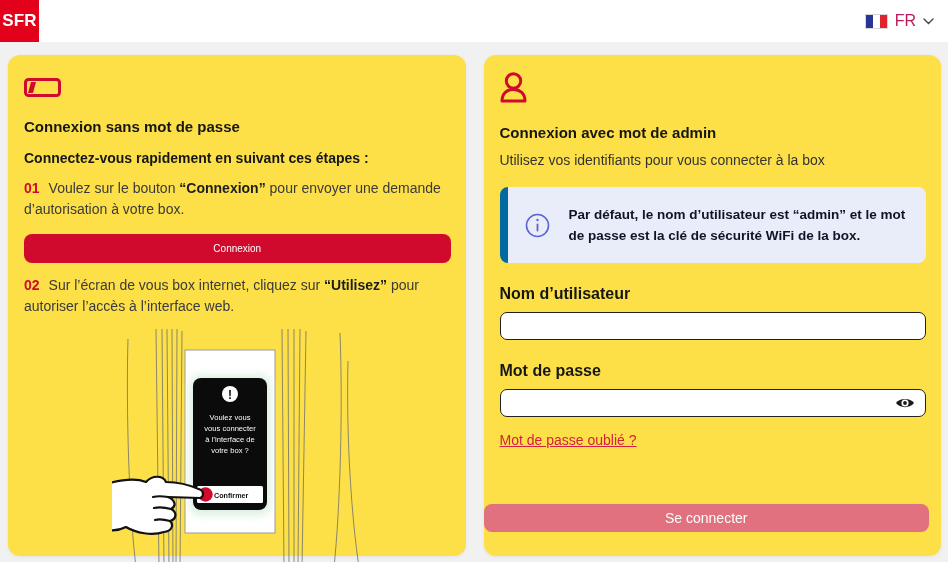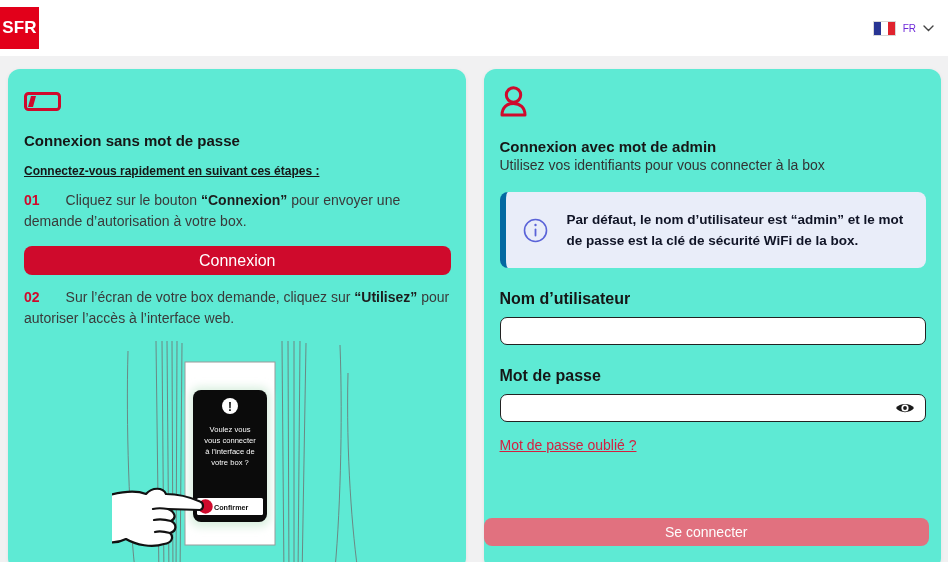--- a/index.html
+++ b/index.html
@@ -1,46 +1,46 @@
 <!DOCTYPE html>
 <html><head>
 <meta charset="utf-8">
 <style>
   * { margin:0; padding:0; box-sizing:border-box; }
   html,body { width:948px; height:562px; overflow:hidden; }
   body { font-family:"Liberation Sans", sans-serif; background:#f1f1f2; color:#222; }
 
   
-  .header { height:56px; background:#fff; display:flex; align-items:center; justify-content:space-between; }
+  .header { height:42px; background:#fff; display:flex; align-items:center; justify-content:space-between; }
   .logo { width:39px; height:42px; background:#e2001a; color:#fff; display:flex; align-items:center; justify-content:center;
           font-weight:bold; font-size:17px; letter-spacing:0.2px; }
   .lang { display:flex; align-items:center; gap:7px; padding-right:14px; cursor:pointer; }
-  .lang-code { font-size:10px; color:#6d28d9; }
+  .lang-code { font-size:16px; color:#be185d; }
 
   
   .main { display:flex; gap:18px; padding:13px 7px 0 8px; }
-  .card { background:#5eead4; border-radius:12px; flex:1; height:501px; position:relative;
+  .card { background:#fde047; border-radius:12px; flex:1; height:501px; position:relative;
           box-shadow:0 1px 4px rgba(0,0,0,0.06); padding:14px 15px 0 16px; }
 
   
   .box-icon { margin-top:9px; display:block; }
   .card-title { font-size:15px; font-weight:bold; color:#161616; margin-top:21px; }
-  .steps-title { font-size:12px; font-weight:bold; color:#161616; margin-top:15px;text-decoration:underline; }
+  .steps-title { font-size:14px; font-weight:bold; color:#161616; margin-top:15px; }
   .step { font-size:14px; color:#3a3a3a; line-height:21px; margin-top:12px; }
-  .step-num { color:#cf0a2c; font-weight:bold; margin-right:26px; }
+  .step-num { color:#cf0a2c; font-weight:bold; margin-right:9px; }
   .step b { color:#1d1d1d; }
   .btn-primary { display:block; width:100%; margin-top:14px; height:29px; background:#cf0a2c; color:#fff;
-                 border:none; border-radius:8px; font-size:16px; font-family:inherit; cursor:pointer; }
+                 border:none; border-radius:8px; font-size:10px; font-family:inherit; cursor:pointer; }
   .illustration-wrap { display:flex; justify-content:center; margin-top:4px; }
 
   
   .user-icon { margin-top:3px; display:block; }
-  .subtitle { font-size:14px; color:#333; margin-top:2px; }
+  .subtitle { font-size:14px; color:#333; margin-top:11px; }
   .info-box { margin-top:19px; display:flex; align-items:center; gap:19px; background:#e9edf9;
-              border-left:6px solid #0369a1; border-radius:8px; padding:17px 20px 17px 17px; }
+              border-left:8px solid #0369a1; border-radius:8px; padding:17px 20px 17px 17px; }
   .info-text { font-size:13.5px; font-weight:bold; color:#101426; line-height:21px; }
   .field-label { font-size:16px; font-weight:bold; color:#161616; margin-top:22px; }
   .field-wrap { position:relative; margin-top:9px; }
   .text-input { width:100%; height:28px; border:1.6px solid #222; border-radius:7px; padding:0 34px 0 10px;
                 font-size:14px; font-family:inherit; background:#fff; }
   .eye-btn { position:absolute; right:11px; top:50%; transform:translateY(-50%); background:none; border:none;
              cursor:pointer; line-height:0; padding:0; }
   .forgot { display:inline-block; margin-top:15px; font-size:14px; color:#d41f40; text-decoration:underline; cursor:pointer; }
   .btn-submit { position:absolute; left:0; right:12px; bottom:24px; height:28px; background:#e1717f; color:#fdfdfd;
                 border:none; border-radius:8px; font-size:14px; font-family:inherit; cursor:default; }
@@ -71,27 +71,27 @@
   <div class="card">
     <svg class="box-icon" width="37" height="19" viewBox="0 0 37 19">
       <rect x="1.5" y="1.5" width="34" height="16" rx="3" fill="none" stroke="#cf0a2c" stroke-width="3"></rect>
       <path d="M4 15 L7 4 L12 4 L9 15 Z" fill="#cf0a2c"></path>
     </svg>
 
     <div class="card-title">Connexion sans mot de passe</div>
     <div class="steps-title">Connectez-vous rapidement en suivant ces étapes :</div>
 
     <p class="step">
-      <span class="step-num">01</span><span>Cliquez sur le bouton </span><b>“Connexion”</b><span> pour envoyer une demande d’autorisation à votre box.</span>
+      <span class="step-num">01</span><span>Voulez sur le bouton </span><b>“Connexion”</b><span> pour envoyer une demande d’autorisation à votre box.</span>
     </p>
 
     <button class="btn-primary">Connexion</button>
 
     <p class="step">
-      <span class="step-num">02</span><span>Sur l’écran de votre box demande, cliquez sur </span><b>“Utilisez”</b><span> pour autoriser l’accès à l’interface web.</span>
+      <span class="step-num">02</span><span>Sur l’écran de vous box internet, cliquez sur </span><b>“Utilisez”</b><span> pour autoriser l’accès à l’interface web.</span>
     </p>
 
     <div class="illustration-wrap">
       <svg width="250" height="248" viewBox="0 0 250 248">
         <defs>
           <filter id="glow" x="-30%" y="-30%" width="160%" height="160%">
             <feGaussianBlur stdDeviation="4"></feGaussianBlur>
           </filter>
         </defs>
 

